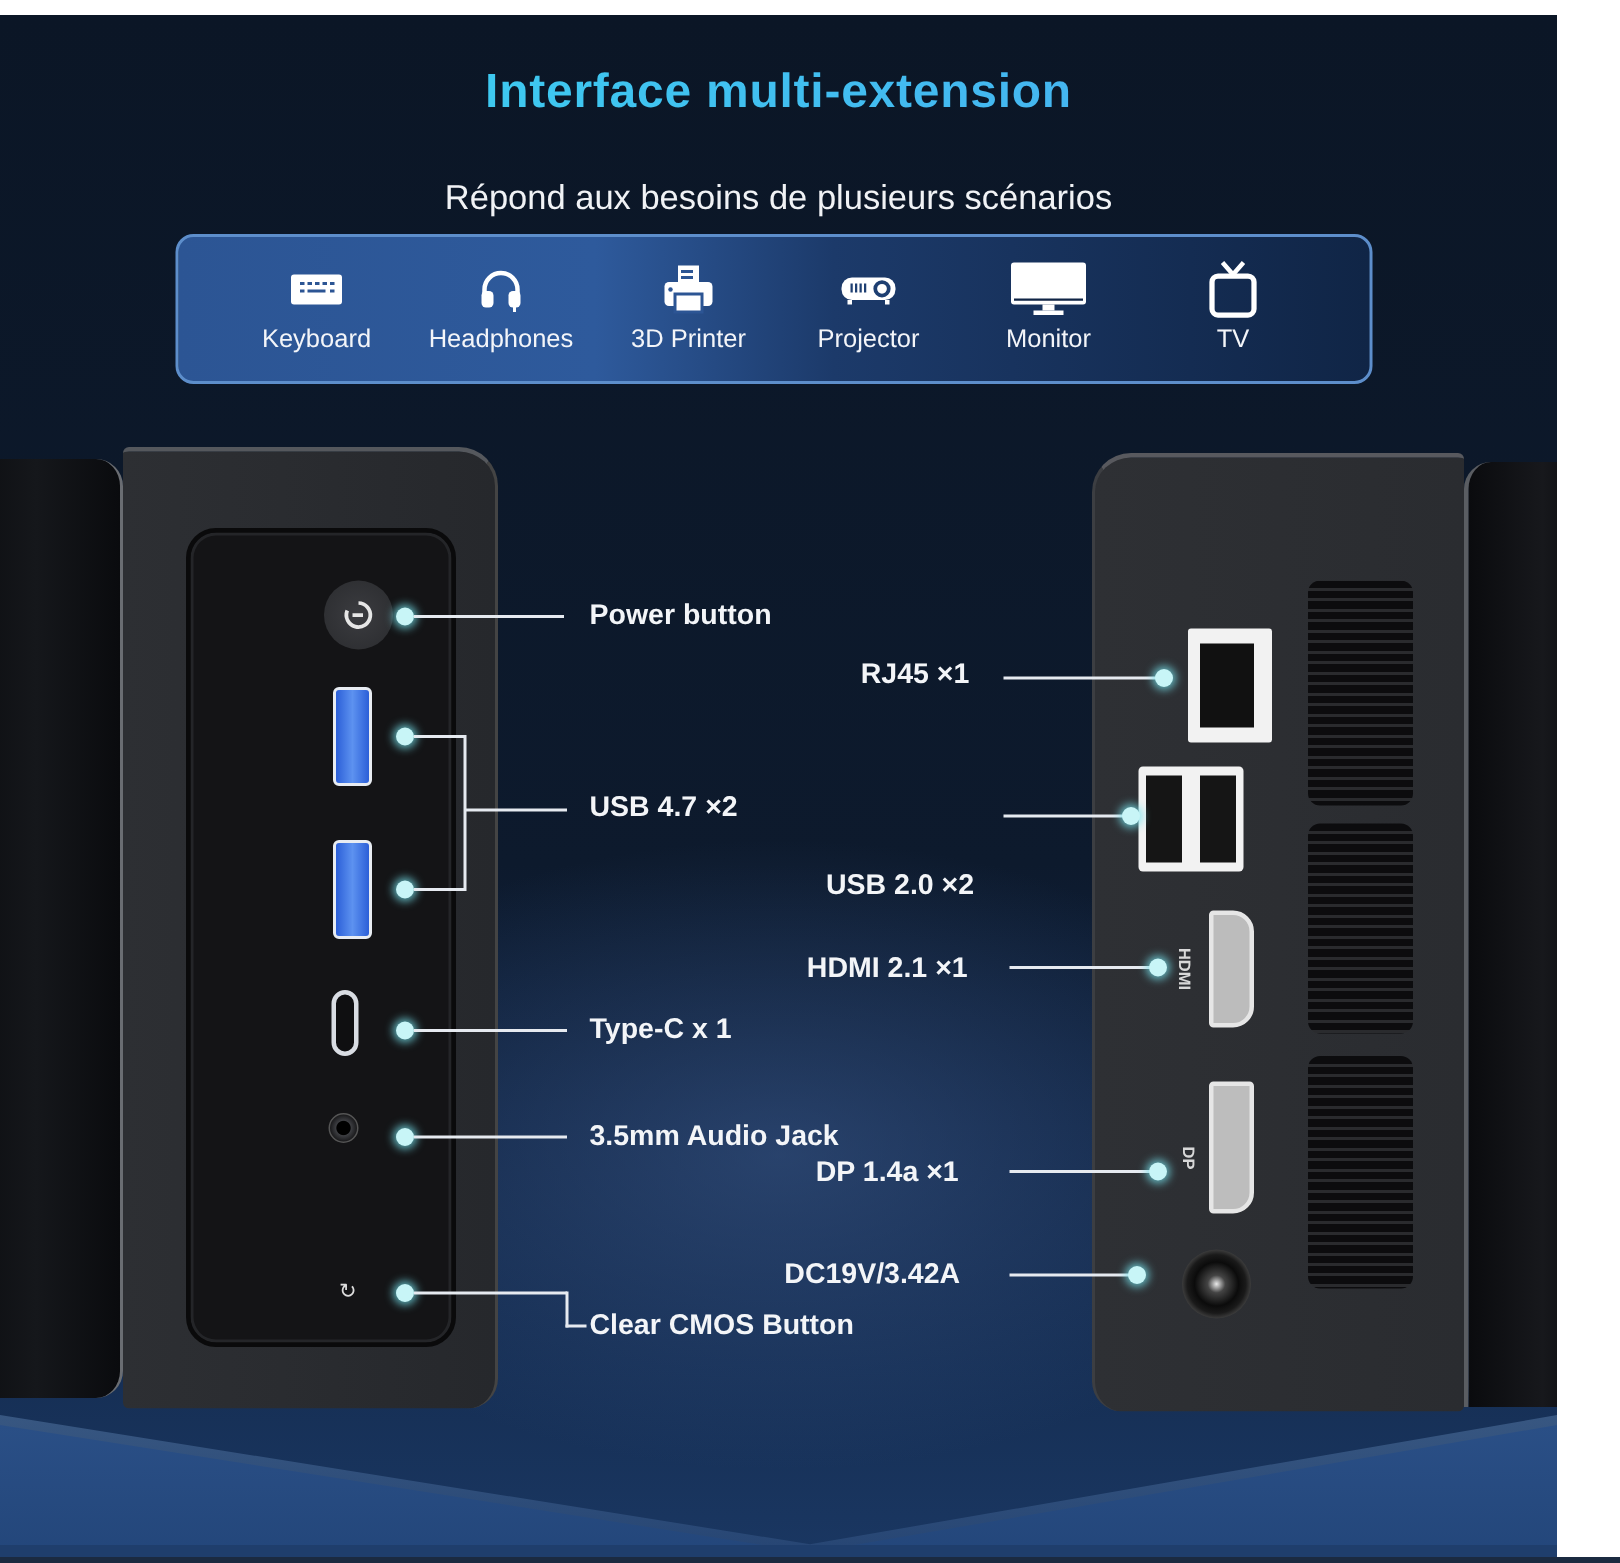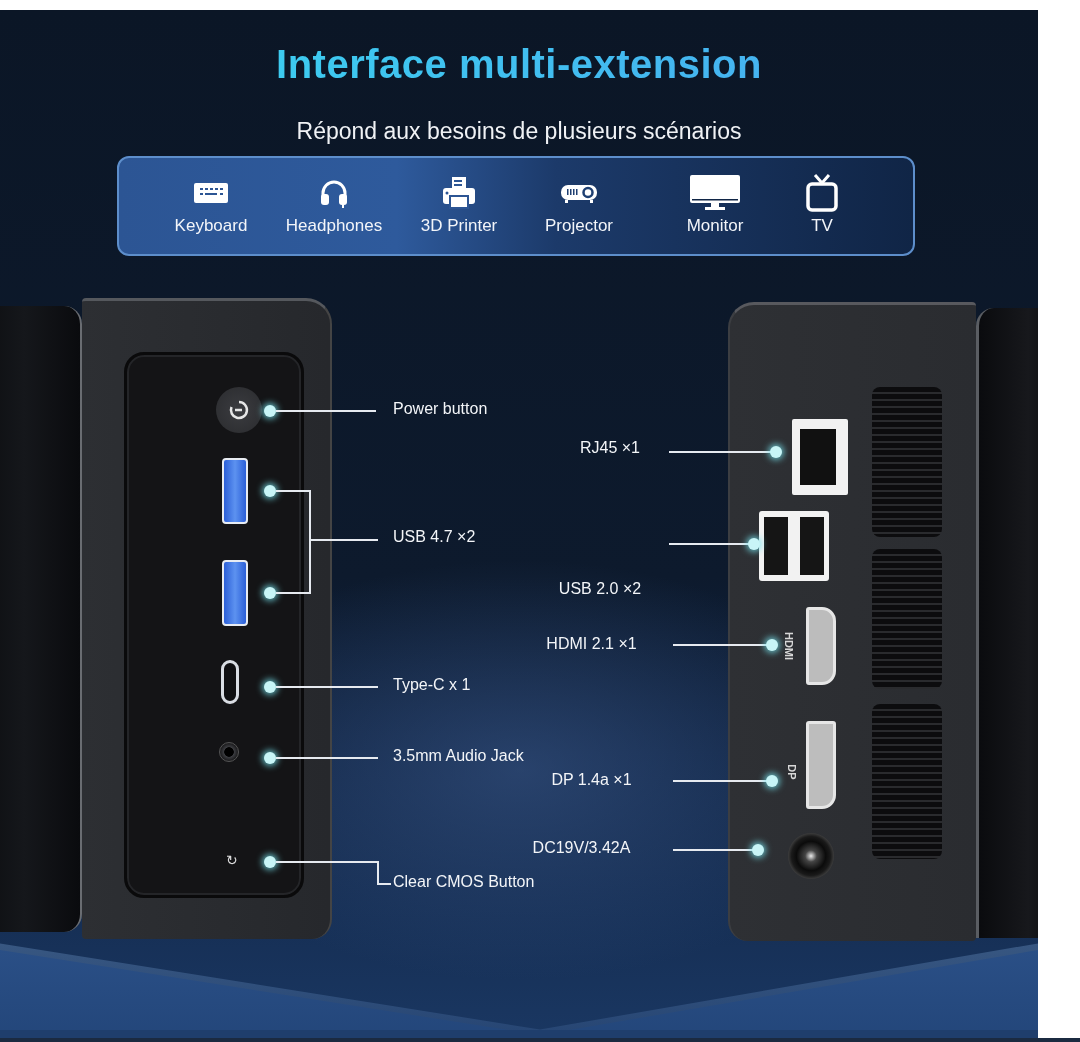--- a/index.html
+++ b/index.html
@@ -4,21 +4,21 @@
 <style>
   html,body{margin:0;padding:0;background:#ffffff;}
   body{width:1080px;height:1042px;position:relative;overflow:hidden;font-family:"Liberation Sans","DejaVu Sans",sans-serif;}
   .canvas{position:absolute;left:0;top:10px;width:1038px;height:1030px;overflow:hidden;
     background:
       radial-gradient(ellipse 520px 300px at 520px 760px, rgba(60,90,140,0.55), rgba(0,0,0,0) 70%),
       linear-gradient(180deg,#0b1626 0%,#0d1a2d 55%,#102443 72%,#1a3762 100%);}
   .bottom-strip{position:absolute;left:0;top:1038px;width:1080px;height:4px;background:#1b2a40;}
 
   
-  .title{position:absolute;left:0;width:1038px;top:32px;text-align:center;font-size:40px;font-weight:bold;letter-spacing:0.5px;
+  .title{position:absolute;left:0;width:1038px;top:32px;text-align:center;font-size:32px;font-weight:bold;letter-spacing:0.5px;
     background:linear-gradient(90deg,#38d8f0 0%,#4aa6f0 100%);-webkit-background-clip:text;background-clip:text;color:transparent;}
   .subtitle{position:absolute;left:0;width:1038px;top:108px;text-align:center;font-size:23px;color:#f0f2f5;}
 
   
   .scenario-bar{position:absolute;left:117px;top:146px;width:798px;height:100px;border:2px solid #5d8ecb;border-radius:12px;
     background:linear-gradient(90deg,#2c5594 0%,#2e5a9c 35%,#1c3a6a 55%,#102546 100%);box-sizing:border-box;text-decoration:underline;}
   .scenario{position:absolute;top:0;height:100%;width:120px;display:flex;flex-direction:column;align-items:center;}
   .scenario .ico{margin-top:18px;height:34px;display:flex;align-items:center;justify-content:center;}
   .scenario .lbl{margin-top:6px;color:#f3f5f9;font-size:17px;white-space:nowrap;}
 
@@ -47,21 +47,21 @@
   .rj45{width:56px;height:76px;background:#f2f2f2;border-radius:2px;}
   .rj45 .hole{position:absolute;left:8px;top:10px;width:36px;height:56px;background:#111;}
   .usb2{width:70px;height:70px;background:#f2f2f2;border-radius:3px;}
   .usb2 .slot{position:absolute;top:6px;width:24px;height:58px;background:#151515;}
   .hdmi{width:30px;height:78px;border:3px solid #e6e6e6;border-radius:3px 14px 14px 3px;background:#bcbcbc;box-sizing:border-box;}
   .dp{width:30px;height:88px;border:3px solid #e6e6e6;border-radius:3px 3px 14px 3px;background:#bdbdbd;box-sizing:border-box;}
   .dcjack{width:46px;height:46px;border-radius:50%;background:radial-gradient(circle,#eaeaea 0,#444 18%,#0b0b0b 45%,#1a1a1a 60%,#3a3a3a 70%,#1b1b1b 100%);}
 
   .dot{position:absolute;width:12px;height:12px;border-radius:50%;background:#c8f5f7;box-shadow:0 0 6px 2px rgba(120,230,240,0.75);}
   .line{position:absolute;background:#e6eaf0;}
-  .label{position:absolute;color:#f3f5f8;font-size:16px;white-space:nowrap;}
+  .label{position:absolute;color:#f3f5f8;font-size:19px;white-space:nowrap;font-weight:bold;}
   .label.r{text-align:center;}
   .vert-text{position:absolute;color:#d8d8d8;font-size:11px;font-weight:bold;transform:rotate(90deg);transform-origin:center;}
 
   
   .floor{position:absolute;left:0;top:940px;width:1038px;height:90px;
     background:linear-gradient(180deg,#2a4f86 0%,#23467a 100%);clip-path:polygon(0 0,540px 85px,1038px 0,1038px 100%,0 100%);}
   .floor2{position:absolute;left:0;top:925px;width:1038px;height:105px;background:linear-gradient(180deg,#4c6e9a 0%,#2c4c7c 100%);
     clip-path:polygon(0 8%,540px 90%,1038px 8%,1038px 100%,0 100%);opacity:0.65;}
   .floor-bottom{position:absolute;left:0;top:1020px;width:1038px;height:10px;background:#1f3e6c;}
 </style>
@@ -126,21 +126,21 @@
               <rect x="14" y="8" width="1.5" height="6"></rect>
               <rect x="17" y="8" width="1.5" height="6"></rect>
             </g>
           <circle cx="29" cy="11.5" r="4.5" fill="none" stroke="#1e3f72" stroke-width="2.5"></circle>
             <rect x="6" y="19" width="3" height="3" fill="#fff"></rect>
             <rect x="31" y="19" width="3" height="3" fill="#fff"></rect>
           </svg>
       </div>
       <div class="lbl">Projector</div>
     </div>
-    <div class="scenario" style="left:536px;">
+    <div class="scenario" style="left:520px;">
       <div class="ico">
         <svg width="52" height="38" viewBox="0 0 52 38">
             <rect x="1" y="1" width="50" height="28" rx="2" fill="#fff"></rect>
             <rect x="3" y="25" width="46" height="1.5" fill="#102546"></rect>
           <rect x="22" y="29" width="8" height="4" fill="#fff"></rect>
             <rect x="16" y="33" width="20" height="3" fill="#fff"></rect>
           </svg>
       </div>
       <div class="lbl">Monitor</div>
     </div>

